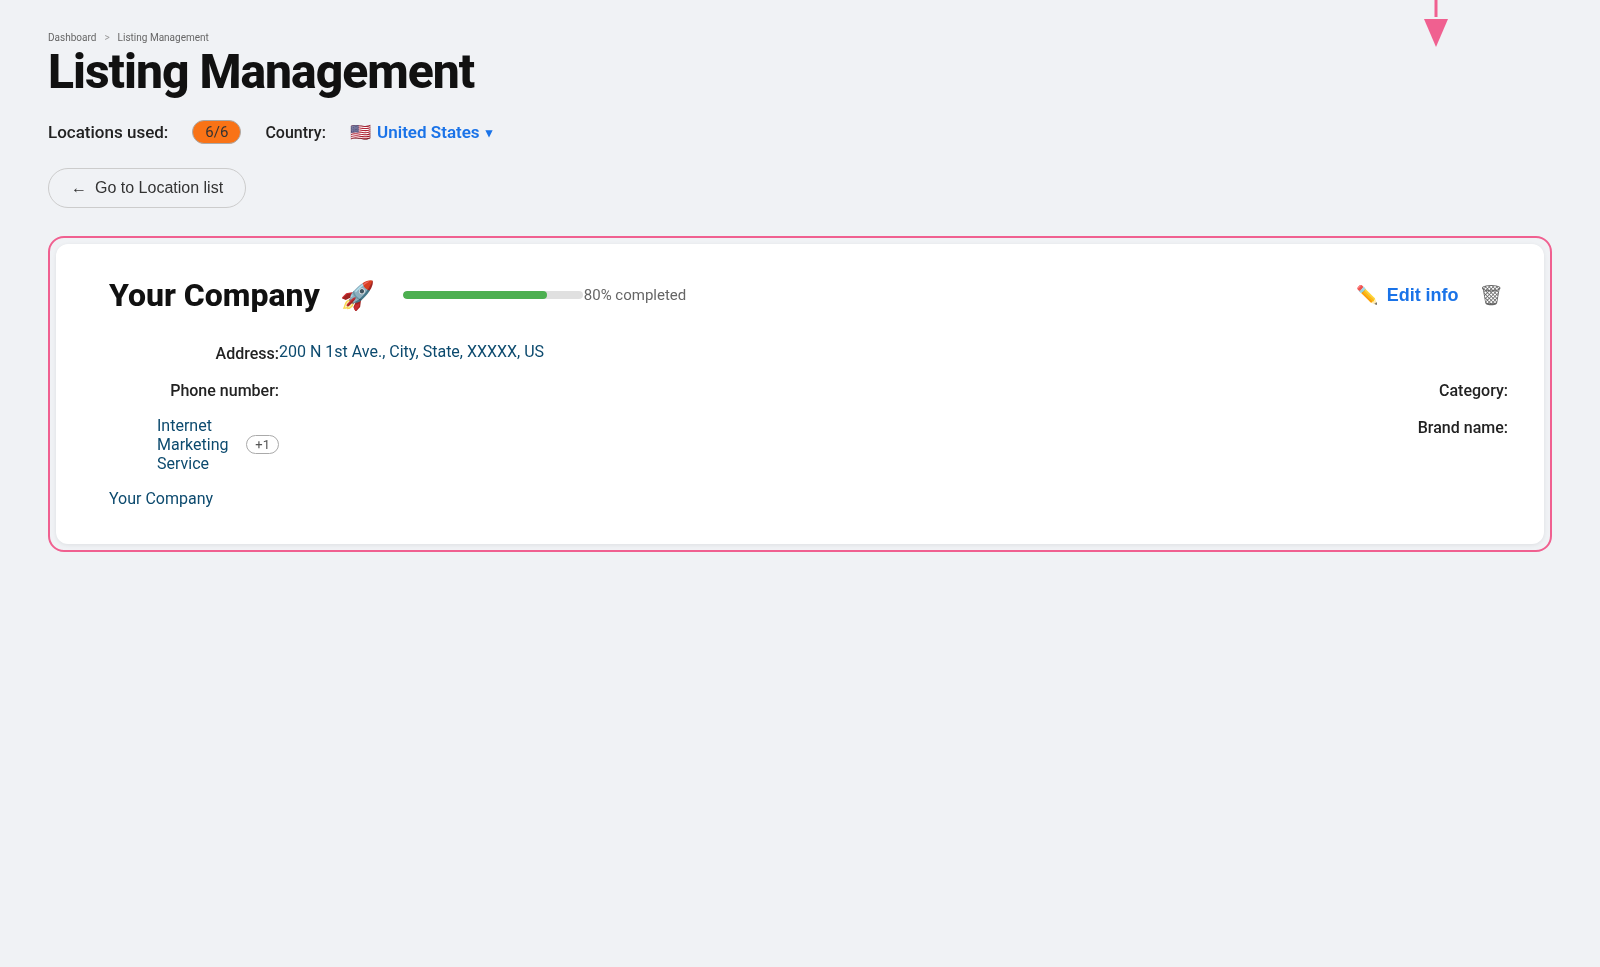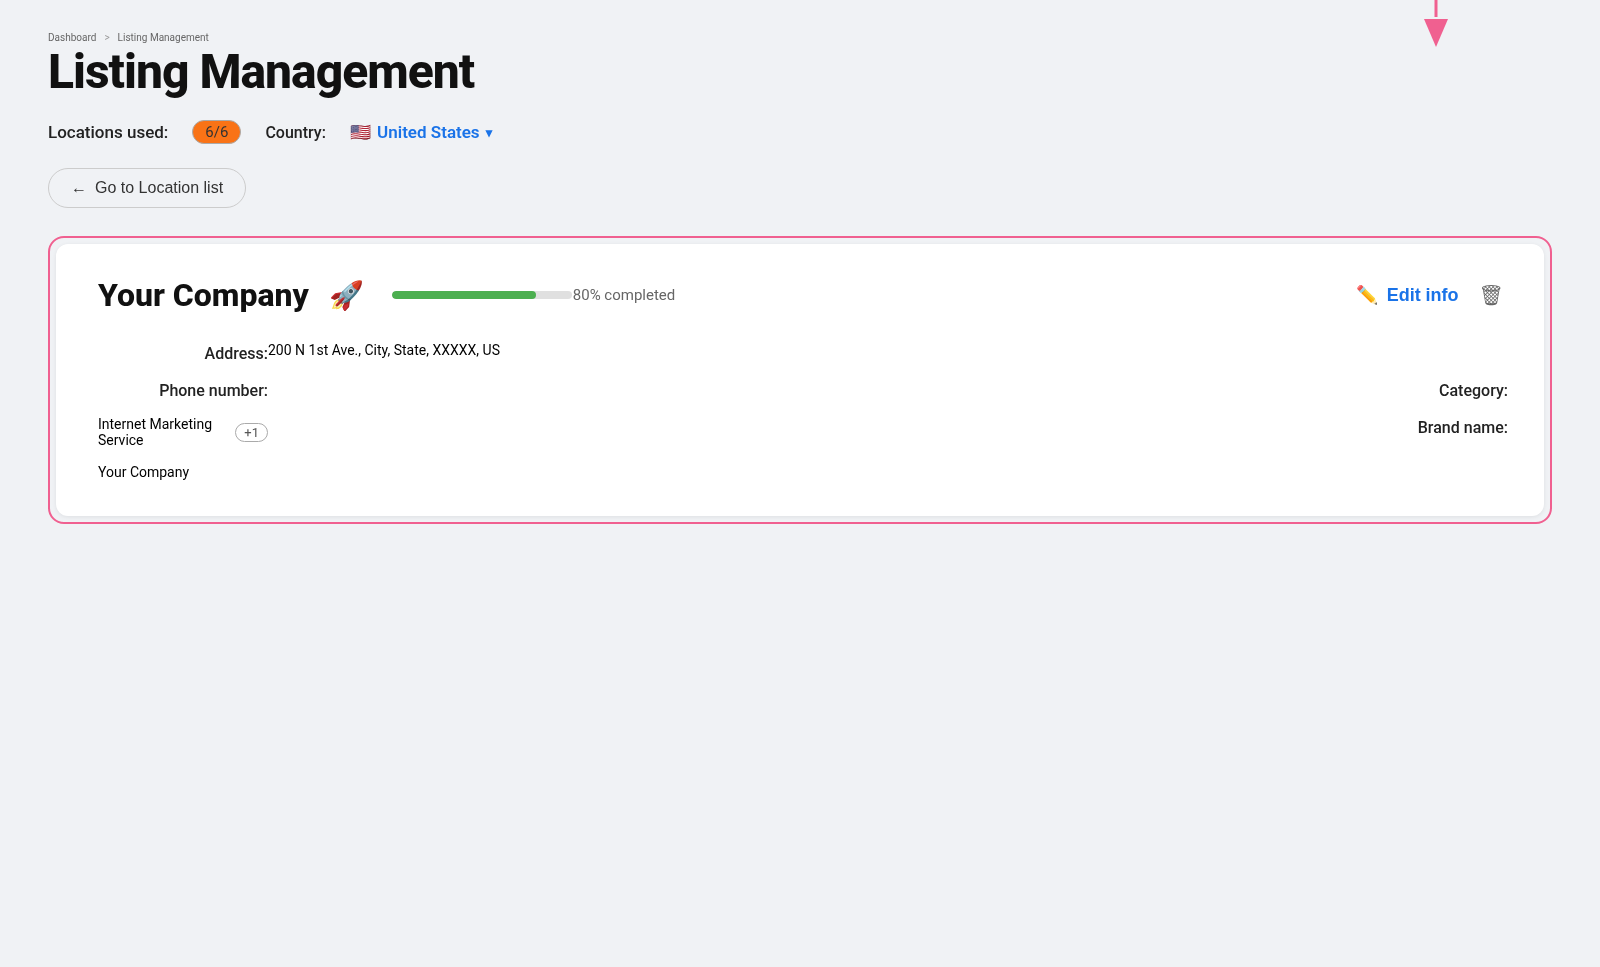--- a/index.html
+++ b/index.html
@@ -105,21 +105,21 @@
       position: relative;
       border: 2.5px solid #f06090;
       border-radius: 16px;
       padding: 6px;
       background: transparent;
     }
 
     .card {
       background: #fff;
       border-radius: 12px;
-      padding: 32px 36px 36px 42px;
+      padding: 32px 36px 36px 53px;
       box-shadow: 0 1px 4px rgba(0,0,0,0.08);
     }
 
     .card-header {
       display: flex;
       align-items: center;
       gap: 20px;
       margin-bottom: 28px;
     }
 
@@ -202,28 +202,29 @@
 
     .info-label {
       font-size: 16px;
       color: #222;
       font-weight: 500;
       padding-top: 2px;
       text-align: right;
     }
 
     .info-value {
-      font-size: 14px;
-      color: #000000;
+      font-size: 16px;
+      color: #0c4a6e;
     }
 
     .category-row {
       display: flex;
       align-items: center;
       gap: 10px;
+      margin-left: 48px;
     }
 
     .plus-badge {
       display: inline-flex;
       align-items: center;
       justify-content: center;
       border: 1.5px solid #aaa;
       border-radius: 20px;
       padding: 1px 8px;
       font-size: 13px;

